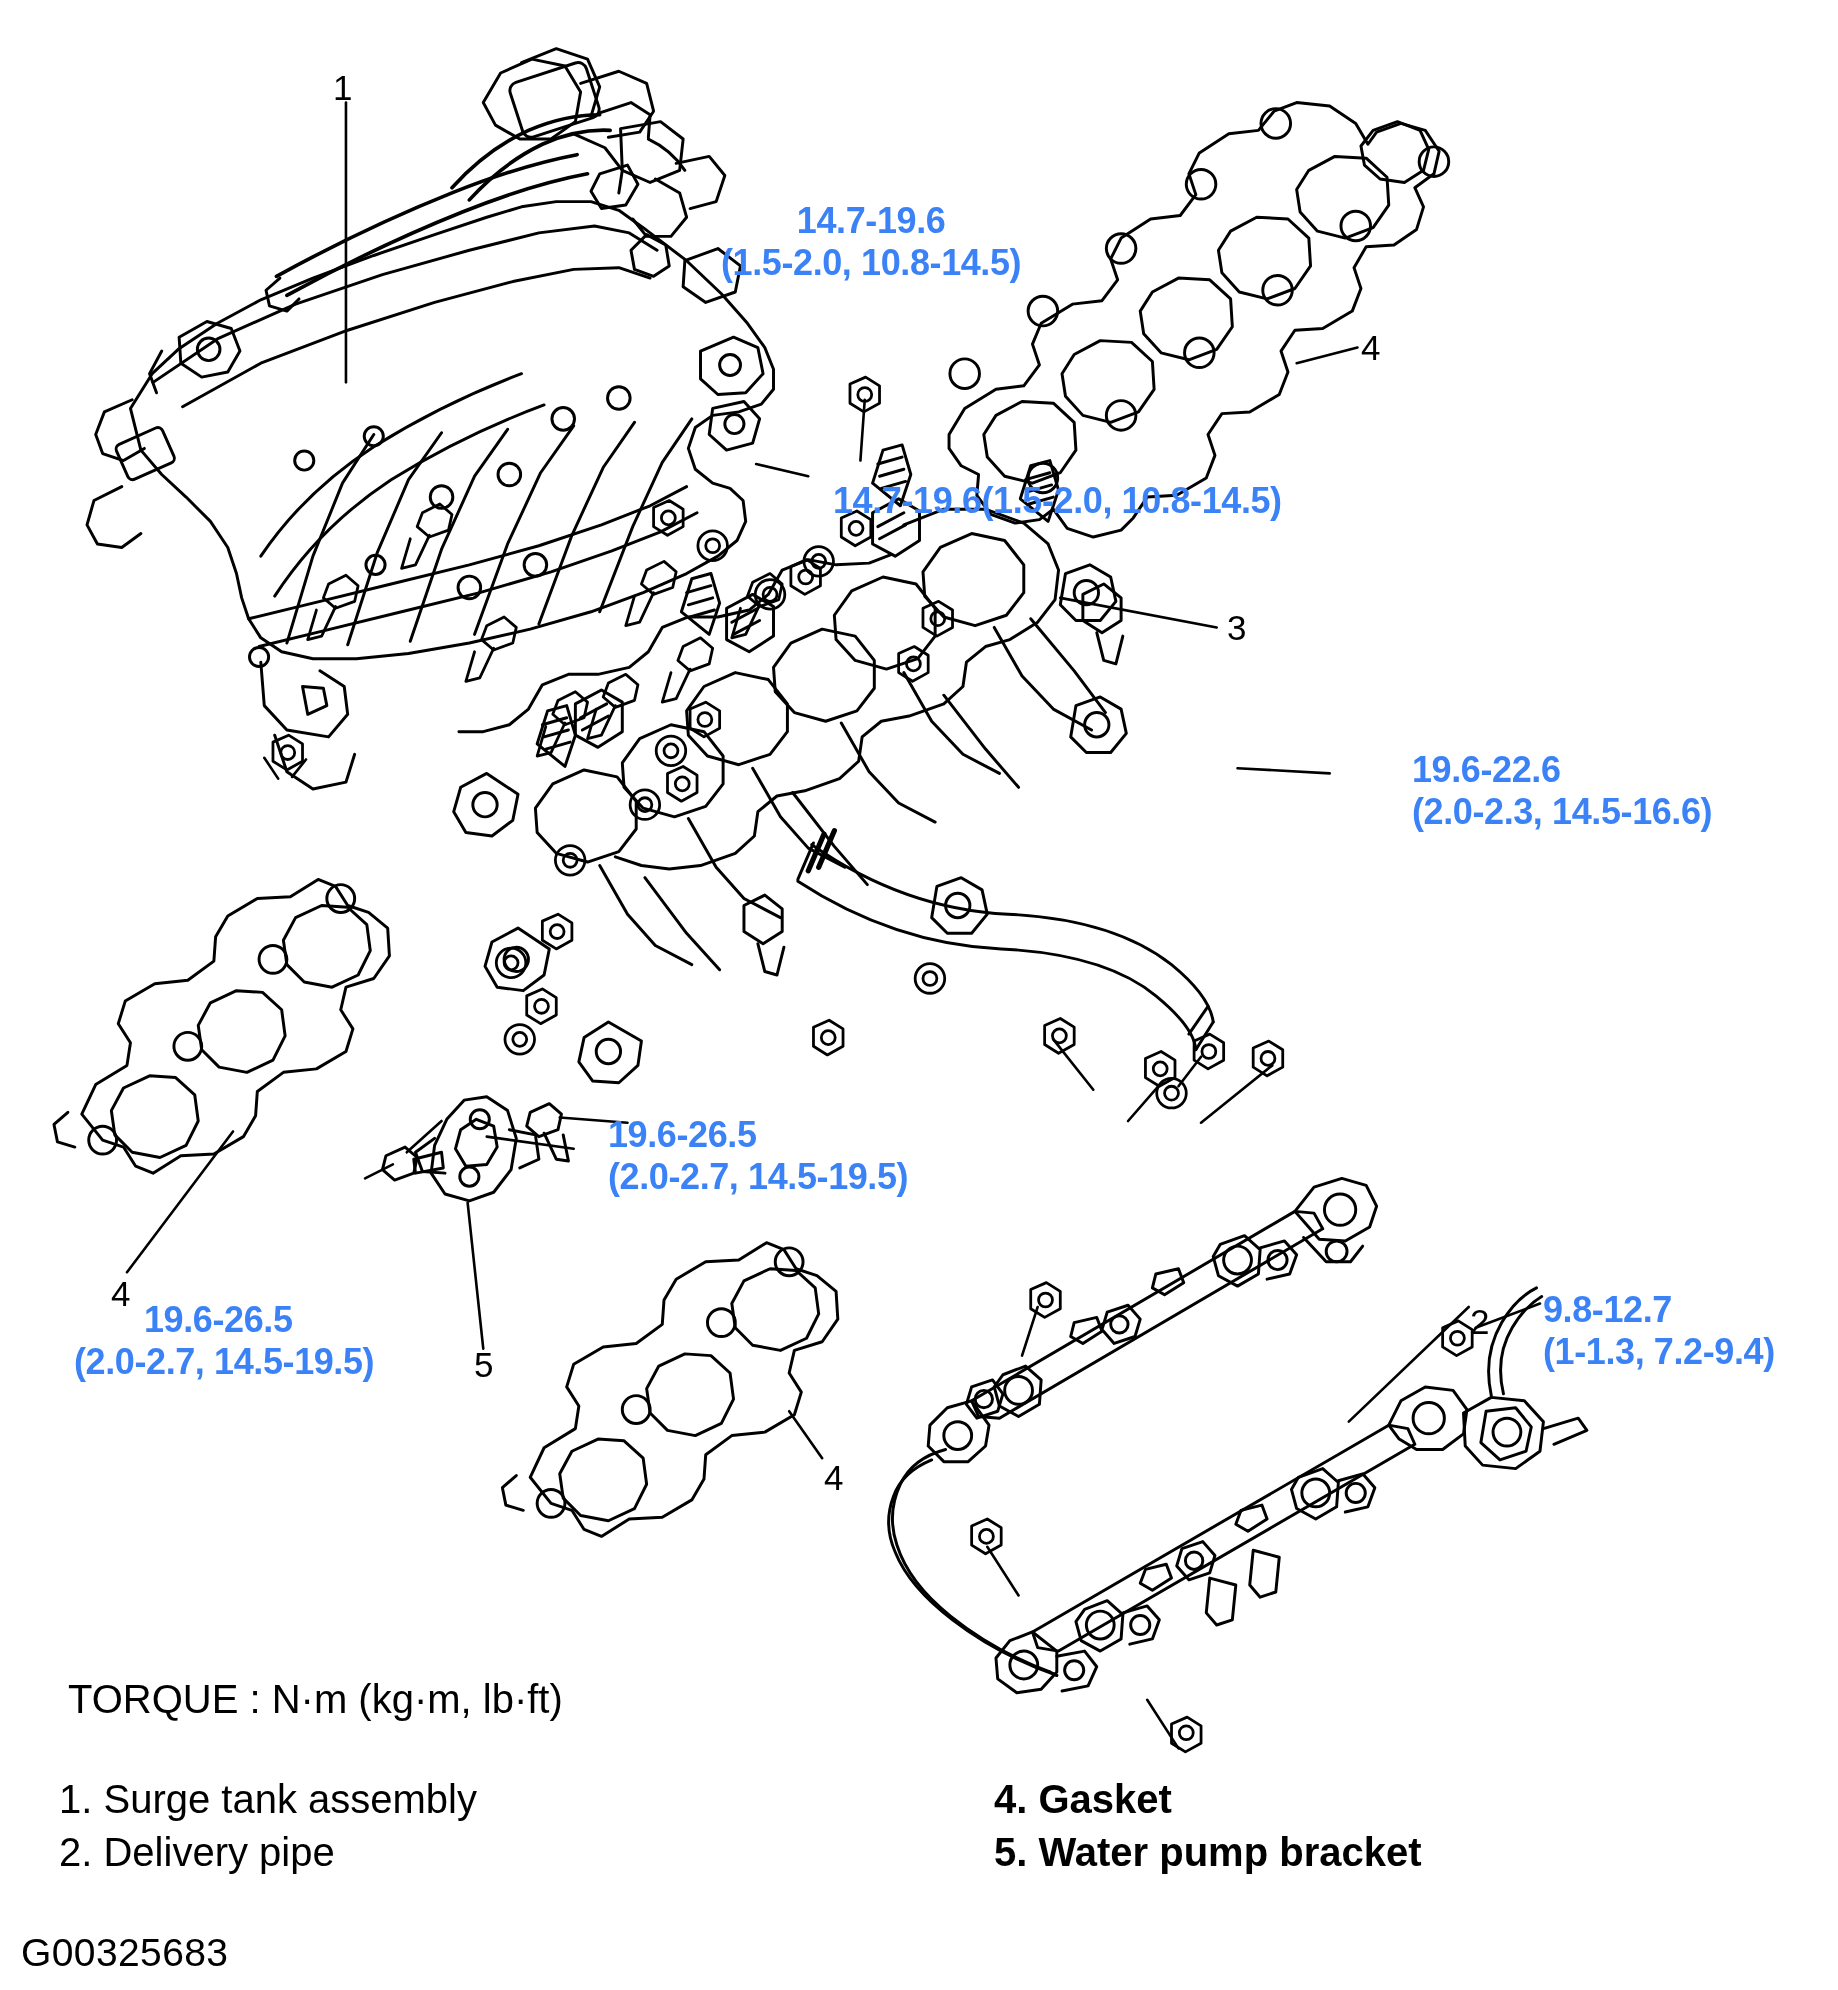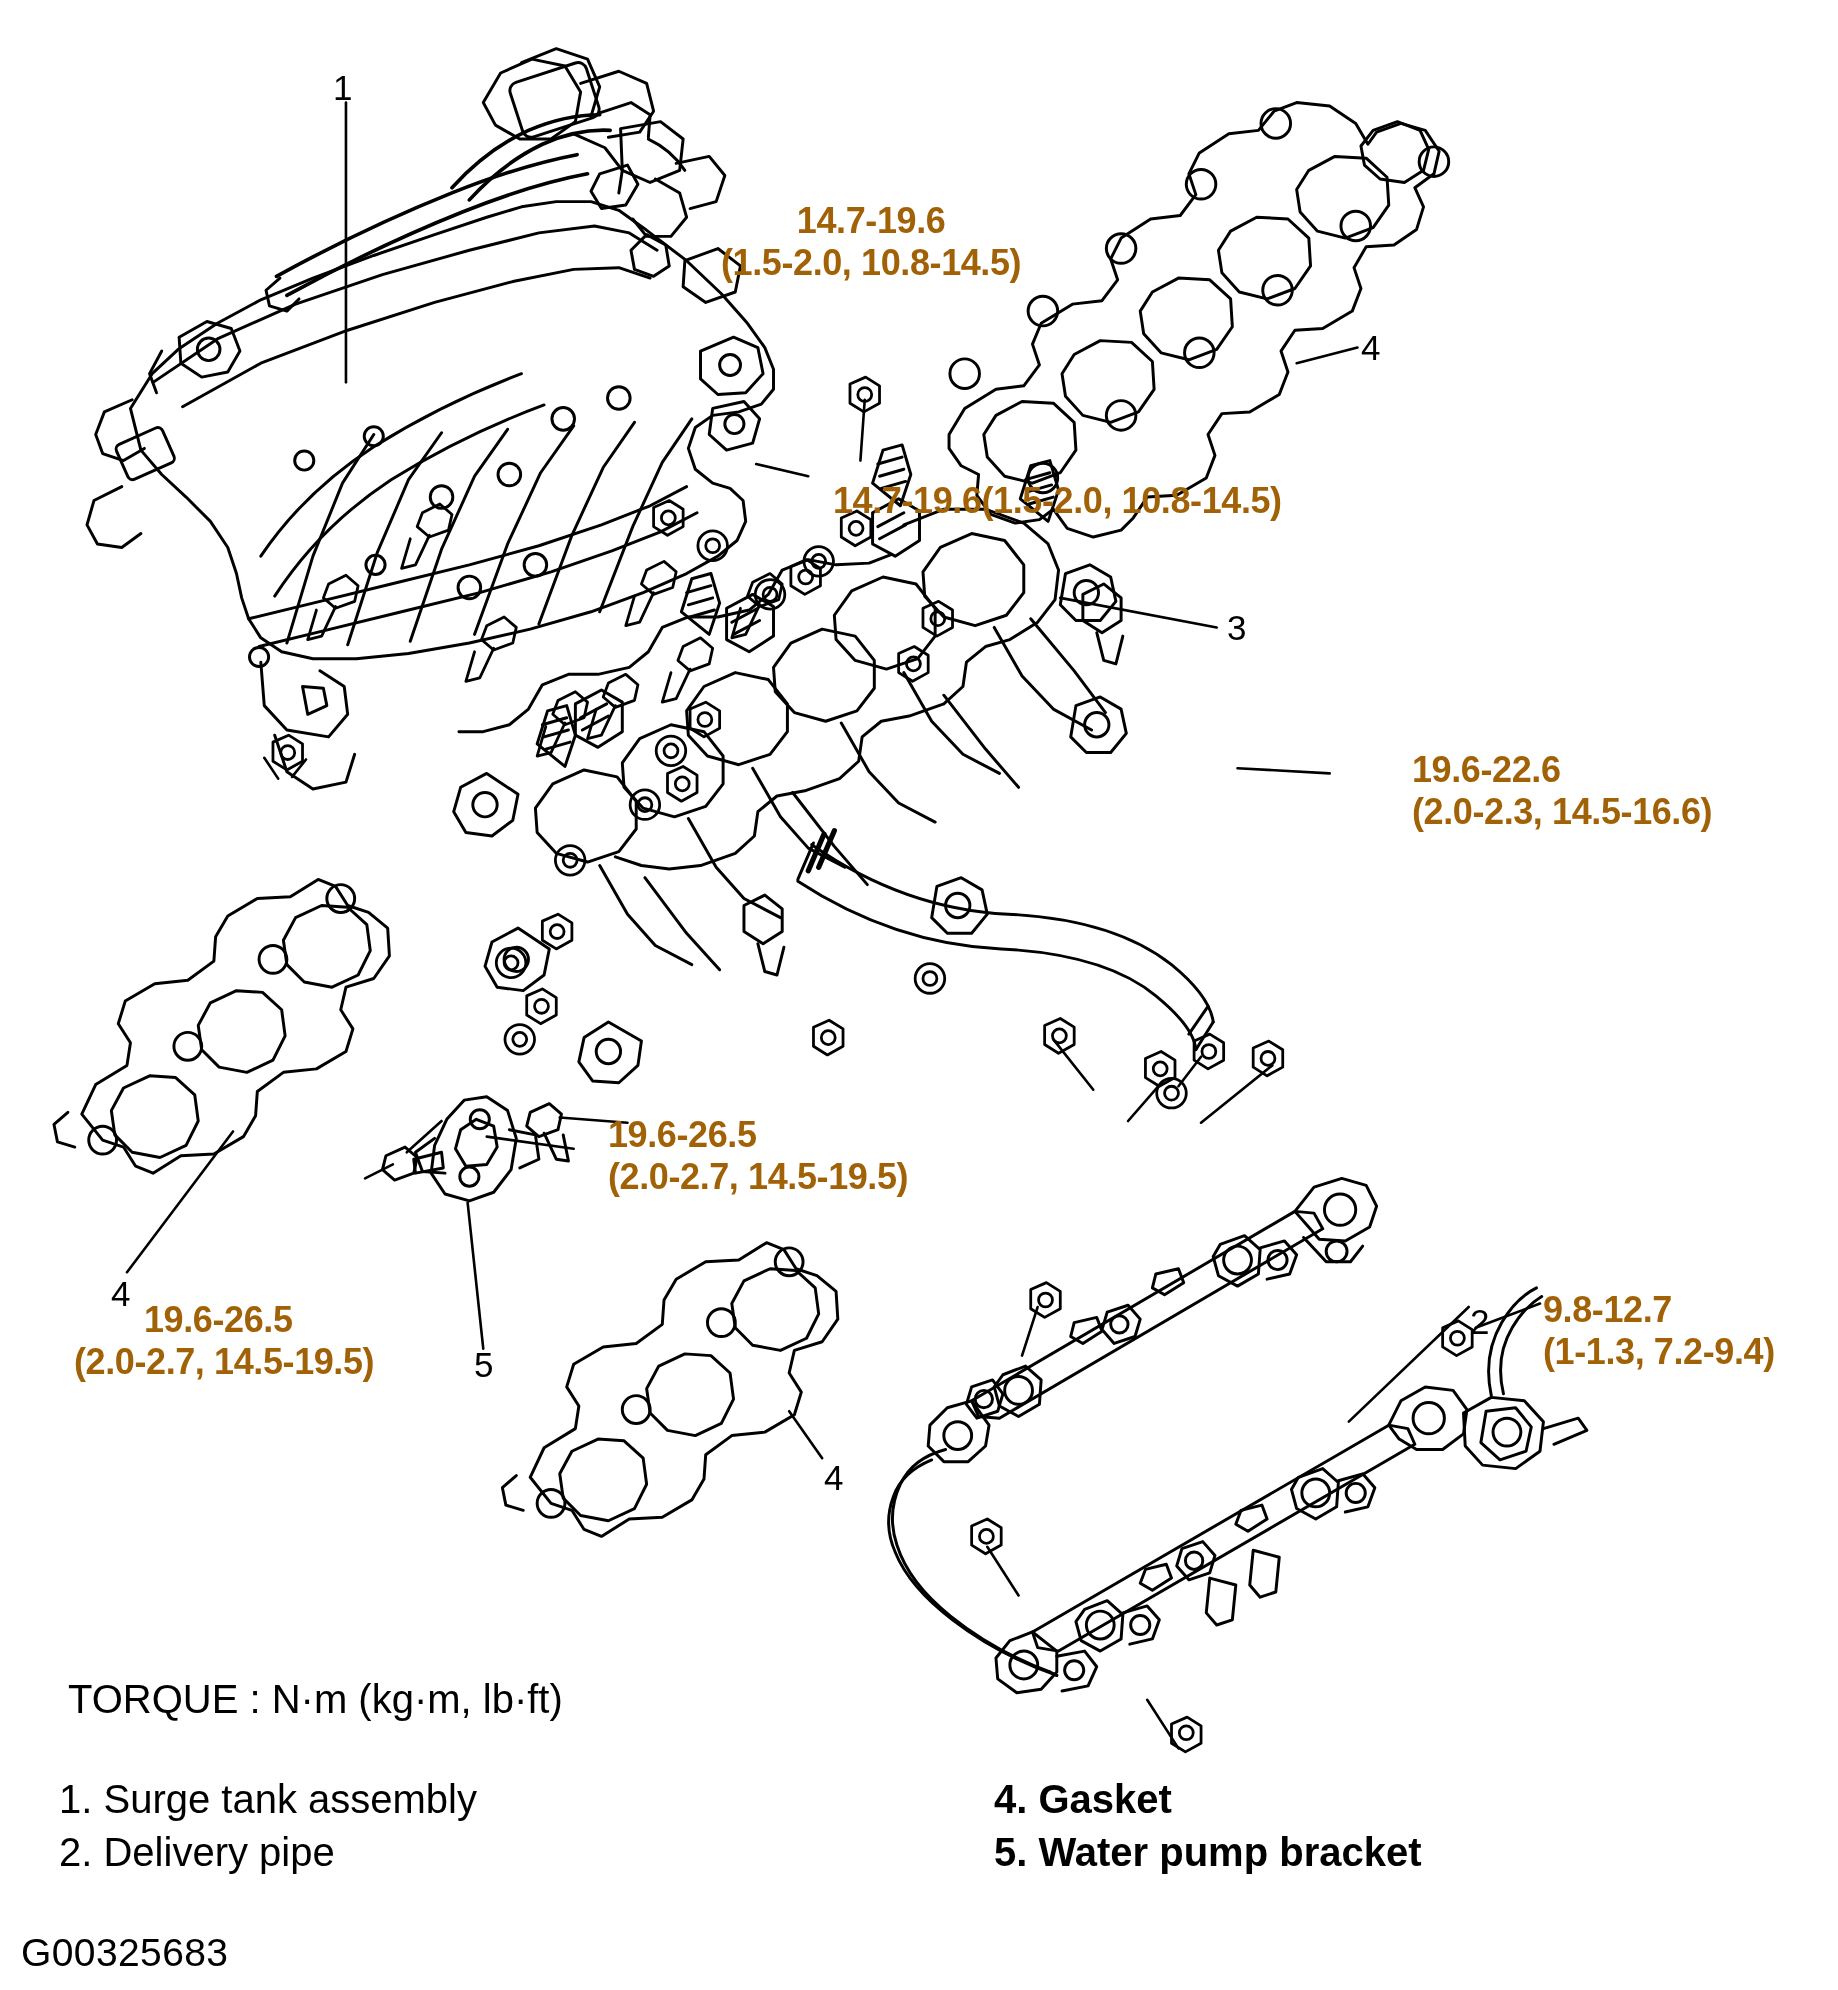--- a/index.html
+++ b/index.html
@@ -26,21 +26,21 @@
     width: 1839px;
     height: 1990px;
   }
   .torque-label {
     position: absolute;
     font-weight: bold;
     font-size: 36px;
     line-height: 1.16;
     letter-spacing: -0.4px;
     white-space: nowrap;
-    color: #a16207;
+    color: #3b82f6;
   }
   .callout-num {
     position: absolute;
     font-size: 35px;
     font-weight: 400;
     color: #000;
     line-height: 1;
   }
   #legend {
     position: absolute;

